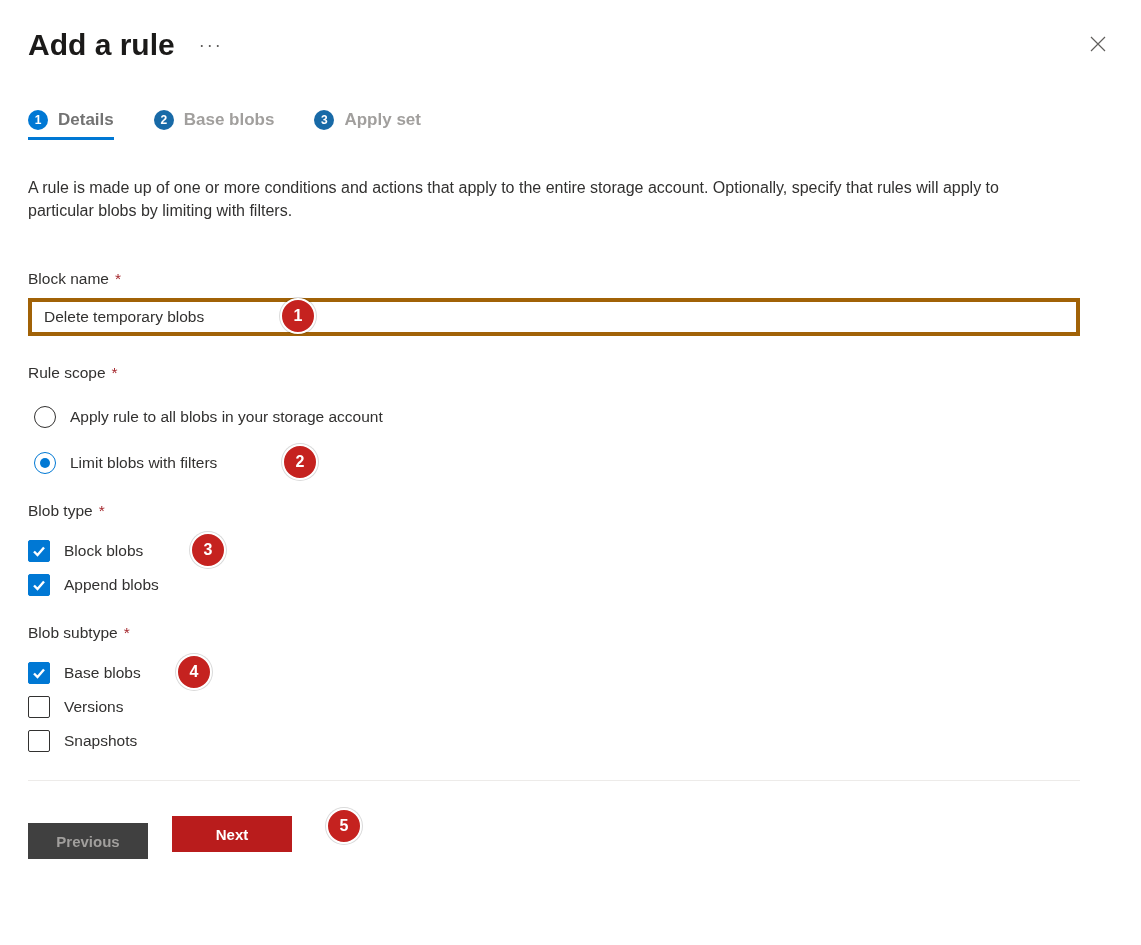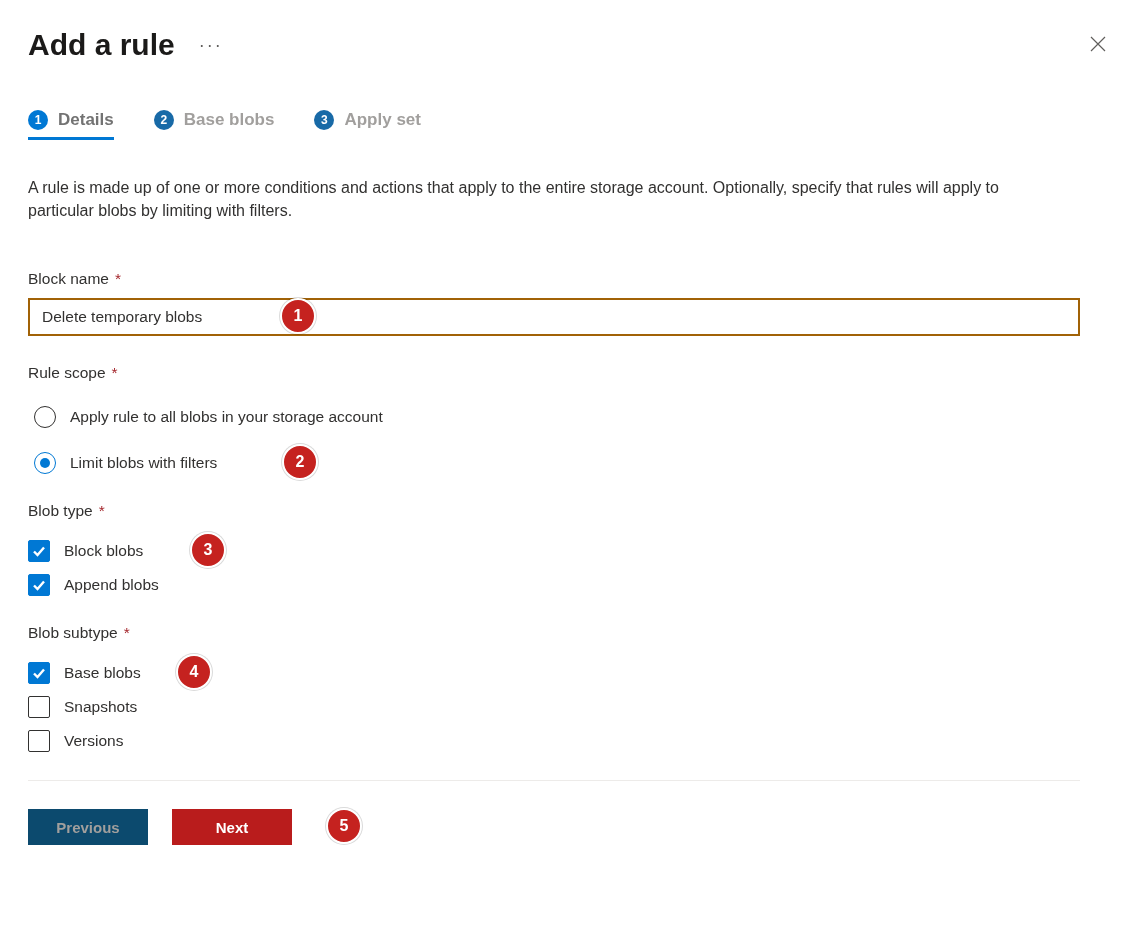--- a/index.html
+++ b/index.html
@@ -27,21 +27,21 @@
     .step-badge.inactive-badge { background: #005a9e; opacity: .9; }
     .step-label { font-size: 17px; font-weight: 600; }
     .step .step-label { color: #a19f9d; }
     .step.active .step-label { color: #737373; text-align: center; }
 
     .description { font-size: 16px; color: #323130; max-width: 1040px; line-height: 1.45; margin-bottom: 48px; }
 
     .field-block { margin-bottom: 28px; }
     .field-label { font-size: 15.5px; color: #323130; margin-bottom: 10px; display: flex; align-items: center; gap: 6px; }
     .req { color: #a4262c; }
-    .text-input { width: 100%; max-width: 1052px; height: 38px; border: 2px solid #a16207; padding: 0 12px; font-size: 15.5px; color: #323130; font-family: inherit; }
+    .text-input { width: 100%; max-width: 1052px; height: 38px; border: 4px solid #a16207; padding: 0 12px; font-size: 15.5px; color: #323130; font-family: inherit; }
 
     .radio-row, .check-row { display: flex; align-items: center; gap: 14px; margin-bottom: 16px; position: relative; }
     .radio-row:last-child, .check-row:last-child { margin-bottom: 0; }
 
     .radio { width: 22px; height: 22px; border: 1.5px solid #323130; border-radius: 50%; display: flex; align-items: center; justify-content: center; cursor: pointer; flex-shrink: 0; }
     .radio.selected { border-color: #0078d4; }
     .radio.selected::after { content: ""; width: 10px; height: 10px; background: #0078d4; border-radius: 50%; }
     .radio.unselected { border-color: #323130; }
 
     .check { width: 22px; height: 22px; border: 1.5px solid #323130; border-radius: 2px; display: flex; align-items: center; justify-content: center; cursor: pointer; flex-shrink: 0; background: #fff; }
@@ -51,21 +51,21 @@
 
     .scope-group { padding-left: 6px; }
     .scope-group .radio-row { margin-bottom: 24px; }
 
     .blob-type-group .check-row, .blob-subtype-group .check-row { margin-bottom: 12px; }
 
     .divider { border: none; border-top: 1px solid #edebe9; margin: 24px 0 28px 0; max-width: 1052px; }
 
     .footer { display: flex; gap: 24px; align-items: center; }
     .btn { min-width: 120px; height: 36px; border: none; font-size: 15px; font-weight: 600; cursor: pointer; font-family: inherit; }
-    .btn.prev { background: #0c4a6e; color: #a19f9d; }
+    .btn.prev { background: #404040; color: #a19f9d; margin-top: 14px; }
     .btn.next { background: #b91c1c; color: #ffffff; }
 
     .callout {
       position: absolute;
       width: 36px; height: 36px; border-radius: 50%; background: #c5221f;
       border: 2.5px solid #fff; box-shadow: 0 0 0 1px rgba(0,0,0,.15);
       color: #fff; font-weight: 700; font-size: 16px; display: flex; align-items: center; justify-content: center;
       pointer-events: none;
     }
     .pos-wrap { position: relative; }
@@ -167,25 +167,25 @@
       <span class="check checked">
         <svg viewBox="0 0 14 14">
             <polyline points="2,7.5 5.5,11 12,3.5"></polyline>
           </svg>
       </span>
       <span class="option-label">Base blobs</span>
       <div class="callout" style="left:148px; top:-8px;">4</div>
     </div>
     <div class="check-row">
       <span class="check"></span>
-      <span class="option-label">Snapshots</span>
+      <span class="option-label">Versions</span>
     </div>
     <div class="check-row">
       <span class="check"></span>
-      <span class="option-label">Versions</span>
+      <span class="option-label">Snapshots</span>
     </div>
   </div>
 </div>
 
 <hr class="divider">
 
 <div class="footer pos-wrap">
   <button class="btn prev">Previous</button>
   <button class="btn next">Next</button>
   <div class="callout" style="left:298px; top:-1px;">5</div>

